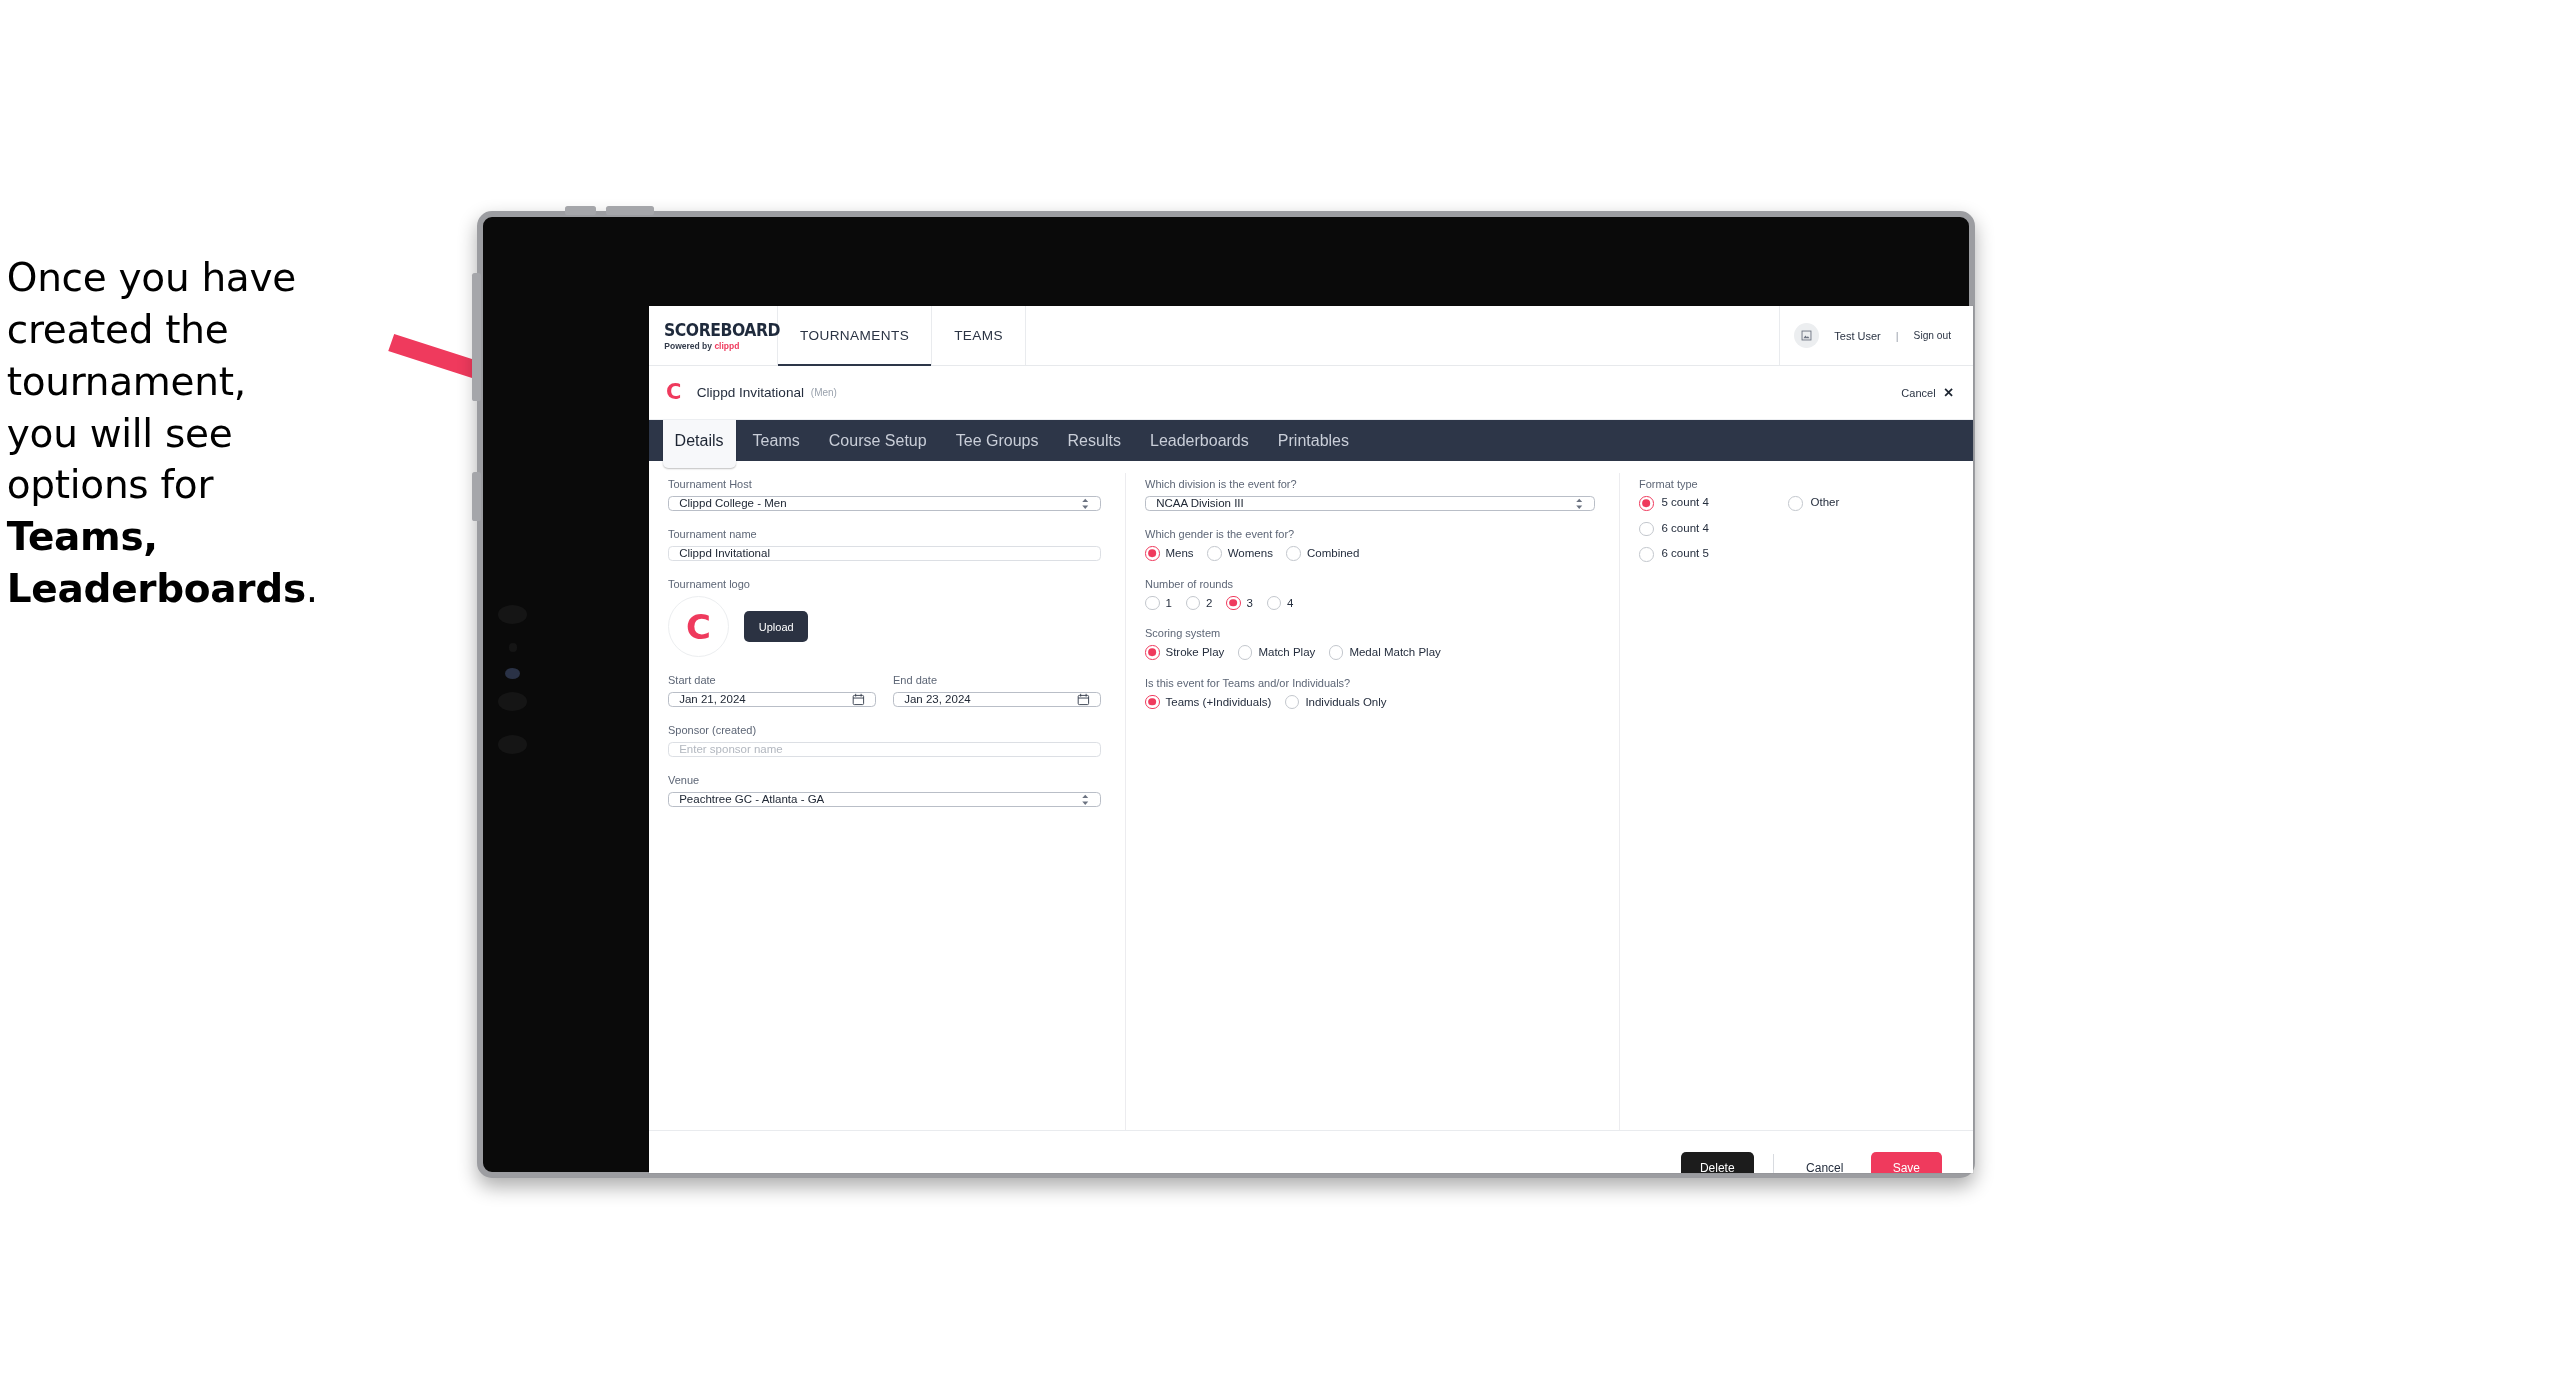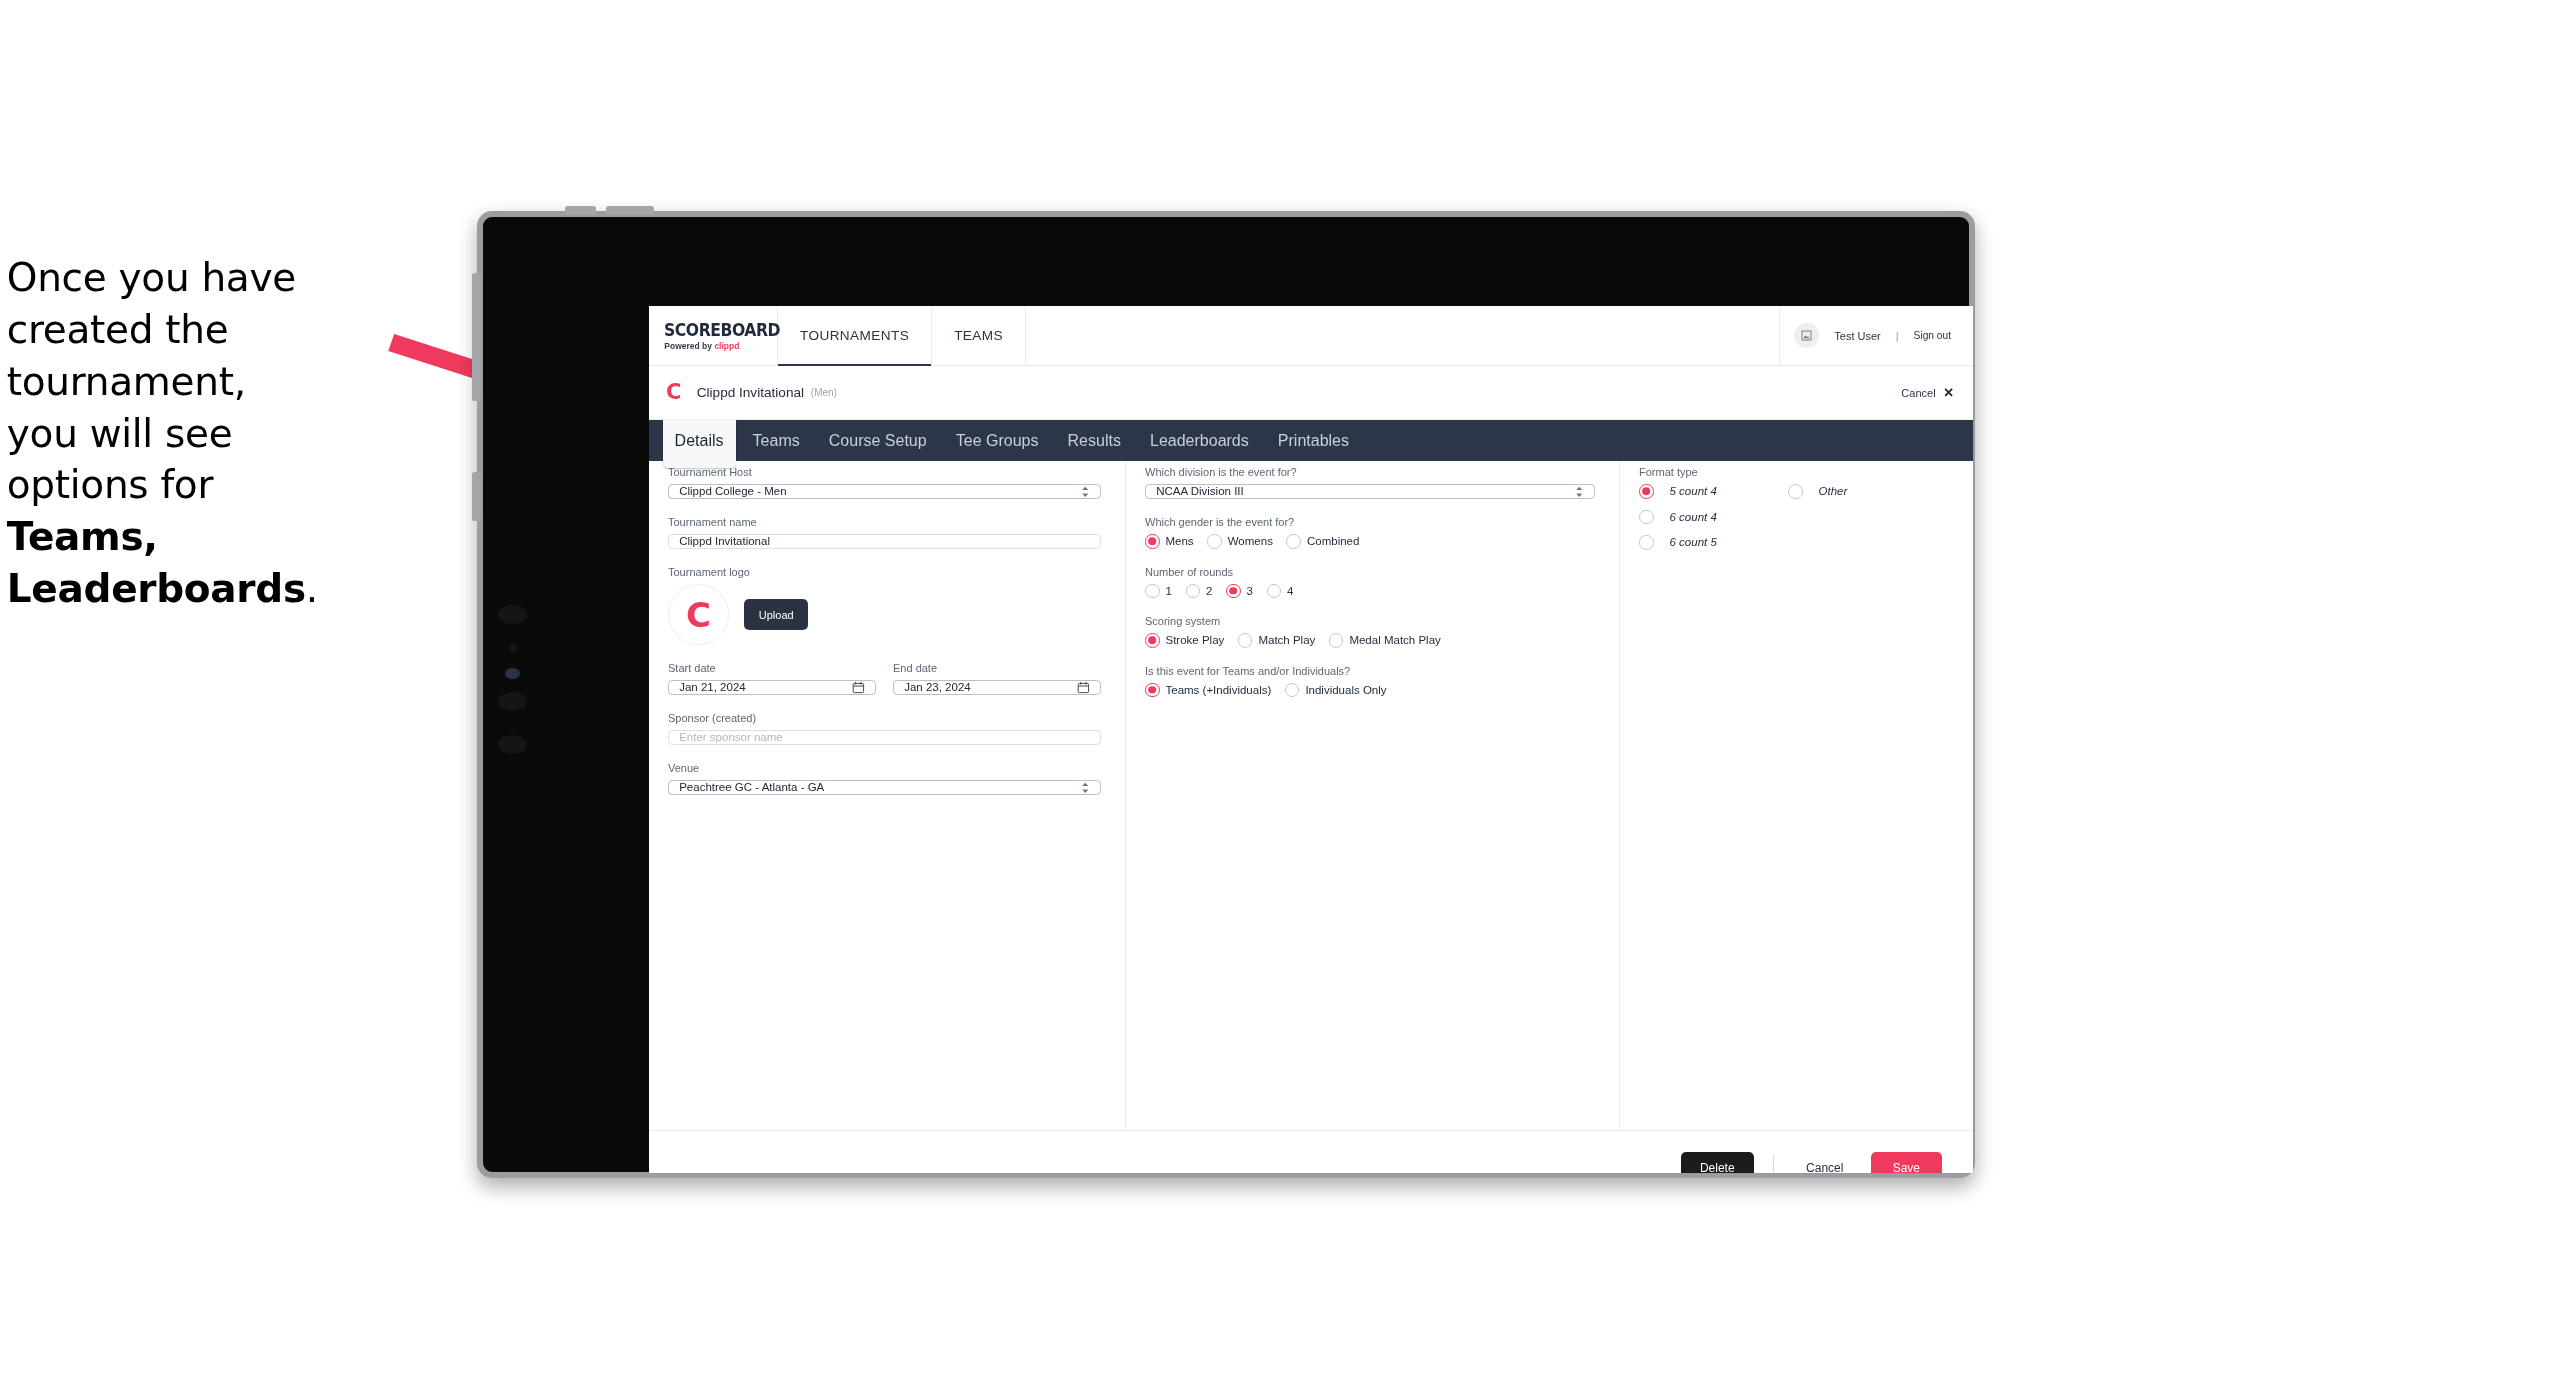--- a/index.html
+++ b/index.html
@@ -171,20 +171,21 @@
   }
 
   
   .form-body {
     display: flex;
     height: 669px;
     background: #fff;
   }
   .col {
     padding: 5px 24px 0 19px;
+    margin-top: 12px;
   }
   .col1 { width: 477px; border-right: 0.9px solid #ececef; }
   .col2 { width: 494px; border-right: 0.9px solid #ececef; }
   .col3 { flex: 1; }
 
   .field-label {
     font-size: 11px;
     color: #5d6676;
     margin-bottom: 6px;
   }
@@ -249,21 +250,21 @@
     position: absolute; left: 50%; top: 50%;
     transform: translate(-50%,-50%);
     width: 7.7px; height: 7.7px; border-radius: 50%;
     background: #ef3a5d;
   }
   .radio-label { font-size: 11.5px; color: #252e3e; }
 
   .format-grid { display: flex; }
   .format-col-a { width: 149px; }
   .format-col-b { width: 149px; }
-  .format-item { display: flex; align-items: center; gap: 16px; margin-bottom: 11px; font-style: italic; }
+  .format-item { display: flex; align-items: flex-start; gap: 8px; margin-bottom: 11px; }
 
   
   .form-footer {
     height: 75px;
     border-top: 0.9px solid #e9ebee;
     display: flex; align-items: center; justify-content: flex-end;
     gap: 0;
     padding-right: 31px;
     background: #fff;
   }

